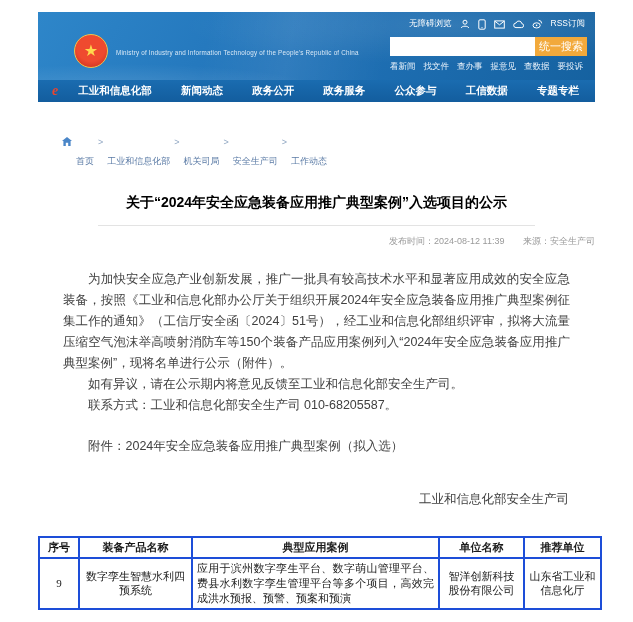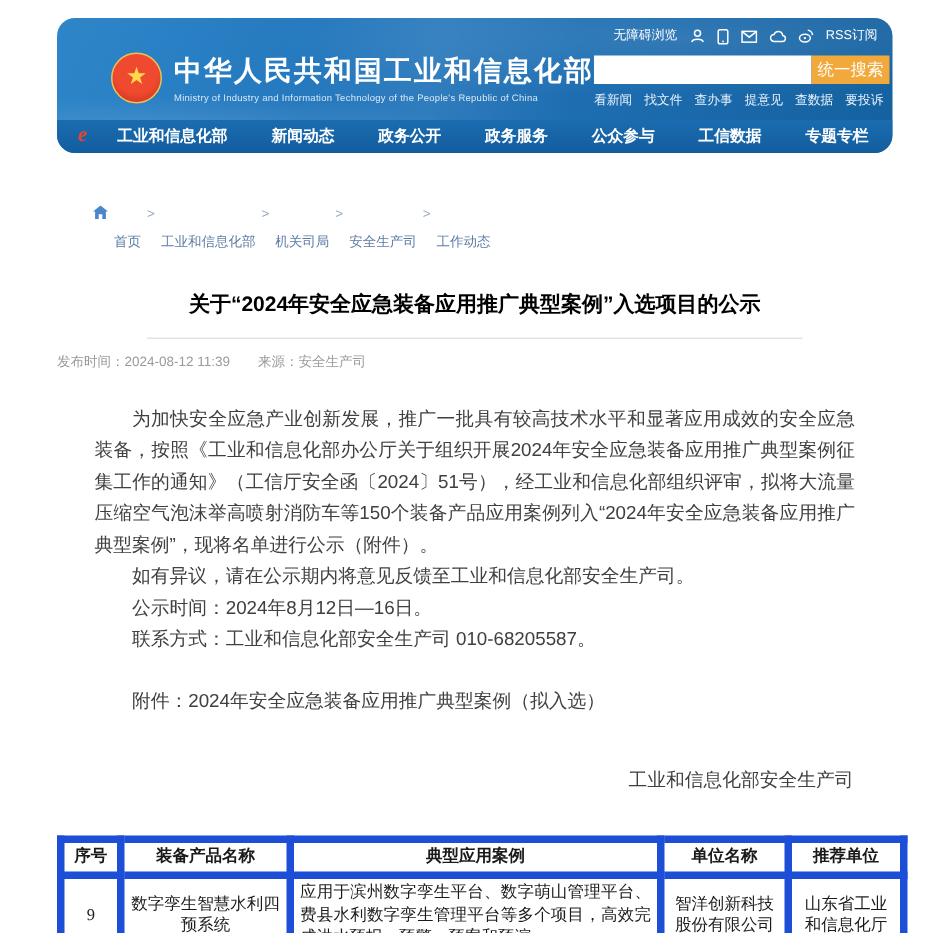--- a/index.html
+++ b/index.html
@@ -11,21 +11,20 @@
     color: #404040;
   }
   .page-wrap { width: 557px; margin: 0 auto; }
 
   
   .site-header {
     margin-top: 12px;
     background: linear-gradient(120deg, #2e86c9 0%, #2173b9 45%, #15619f 100%);
     position: relative;
     overflow: hidden;
-    border-radius: 12px;
   }
   .site-header::before {
     content: "";
     position: absolute; inset: 0;
     background:
       radial-gradient(ellipse 320px 45px at 15% 90%, rgba(255,255,255,0.16), transparent 65%),
       radial-gradient(ellipse 420px 60px at 75% 15%, rgba(255,255,255,0.10), transparent 65%),
       linear-gradient(100deg, transparent 30%, rgba(255,255,255,0.07) 45%, transparent 62%);
     pointer-events: none;
   }
@@ -83,21 +82,21 @@
   .crumb-sep { color: #8fa6c2; }
   .home-icon { display: inline-flex; align-items: center; }
 
   
   .article-title {
     margin-top: 26px; text-align: center;
     font-size: 14px; font-weight: bold; color: #000000;
     padding: 0 30px;
   }
   .title-divider { height: 1px; background: #e3e3e3; margin: 13px 60px 0; }
-  .article-meta { margin-top: 9px; text-align: left; font-size: 9px; color: #9a9a9a; }
+  .article-meta { margin-top: 9px; text-align: right; font-size: 9px; color: #9a9a9a; }
   .meta-item + .meta-item { margin-left: 16px; }
 
   .article-body {
     margin: 21px 25px 0;
     font-size: 12.5px; line-height: 1.68; color: #404040;
     text-align: justify;
   }
   .article-body p { text-indent: 2em; }
   .attachment-line { margin-top: 20px; }
   .signature-block {
@@ -107,21 +106,21 @@
   .signature-date { padding-right: 14px; }
 
   
   .case-table {
     width: 562px; margin: 26px auto 0;
     border-collapse: collapse; table-layout: fixed;
     font-family: "Liberation Serif", serif;
     font-size: 11px; color: #1a1a1a;
   }
   .case-table th, .case-table td {
-    border: 5px solid #1d4ed8;
+    border: 2px solid #1d4ed8;
     padding: 2px 4px;
     text-align: center; vertical-align: middle;
     line-height: 1.35;
   }
   .case-table th { height: 20px; font-weight: bold; }
   .case-table td { height: 42px; }
   .case-cell { text-align: justify !important; }
 </style>
 </head>
 <body>
@@ -165,21 +164,20 @@
         </span>
         <span>RSS订阅</span>
       </div>
 
       <div class="header-main">
         <div class="logo-block">
           <div class="emblem">
             <span class="emblem-star">★</span>
           </div>
           <div>
-            <div class="logo-cn">中华人民共和国工业和信息化部</div>
             <div class="logo-en">Ministry of Industry and Information Technology of the People's Republic of China</div>
           </div>
         </div>
 
         <div class="search-block">
           <div class="search-row">
             <input class="search-input" type="text" placeholder="" style="">
             <button class="search-btn">统一搜索</button>
           </div>
           <div class="quick-links">
@@ -228,21 +226,20 @@
   <div class="article-title">关于“2024年安全应急装备应用推广典型案例”入选项目的公示</div>
   <div class="title-divider"></div>
   <div class="article-meta">
     <span class="meta-item">发布时间：2024-08-12 11:39</span>
     <span class="meta-item">来源：安全生产司</span>
   </div>
 
   <div class="article-body">
     <p>为加快安全应急产业创新发展，推广一批具有较高技术水平和显著应用成效的安全应急装备，按照《工业和信息化部办公厅关于组织开展2024年安全应急装备应用推广典型案例征集工作的通知》（工信厅安全函〔2024〕51号），经工业和信息化部组织评审，拟将大流量压缩空气泡沫举高喷射消防车等150个装备产品应用案例列入“2024年安全应急装备应用推广典型案例”，现将名单进行公示（附件）。</p>
     <p>如有异议，请在公示期内将意见反馈至工业和信息化部安全生产司。</p>
-    <p>公示时间：2024年8月12日—16日。</p>
     <p>联系方式：工业和信息化部安全生产司 010-68205587。</p>
     <p class="attachment-line">附件：2024年安全应急装备应用推广典型案例（拟入选）</p>
   </div>
 
   <div class="signature-block">
     <div>工业和信息化部安全生产司</div>
   </div>
 
   <table class="case-table">
     <colgroup>

